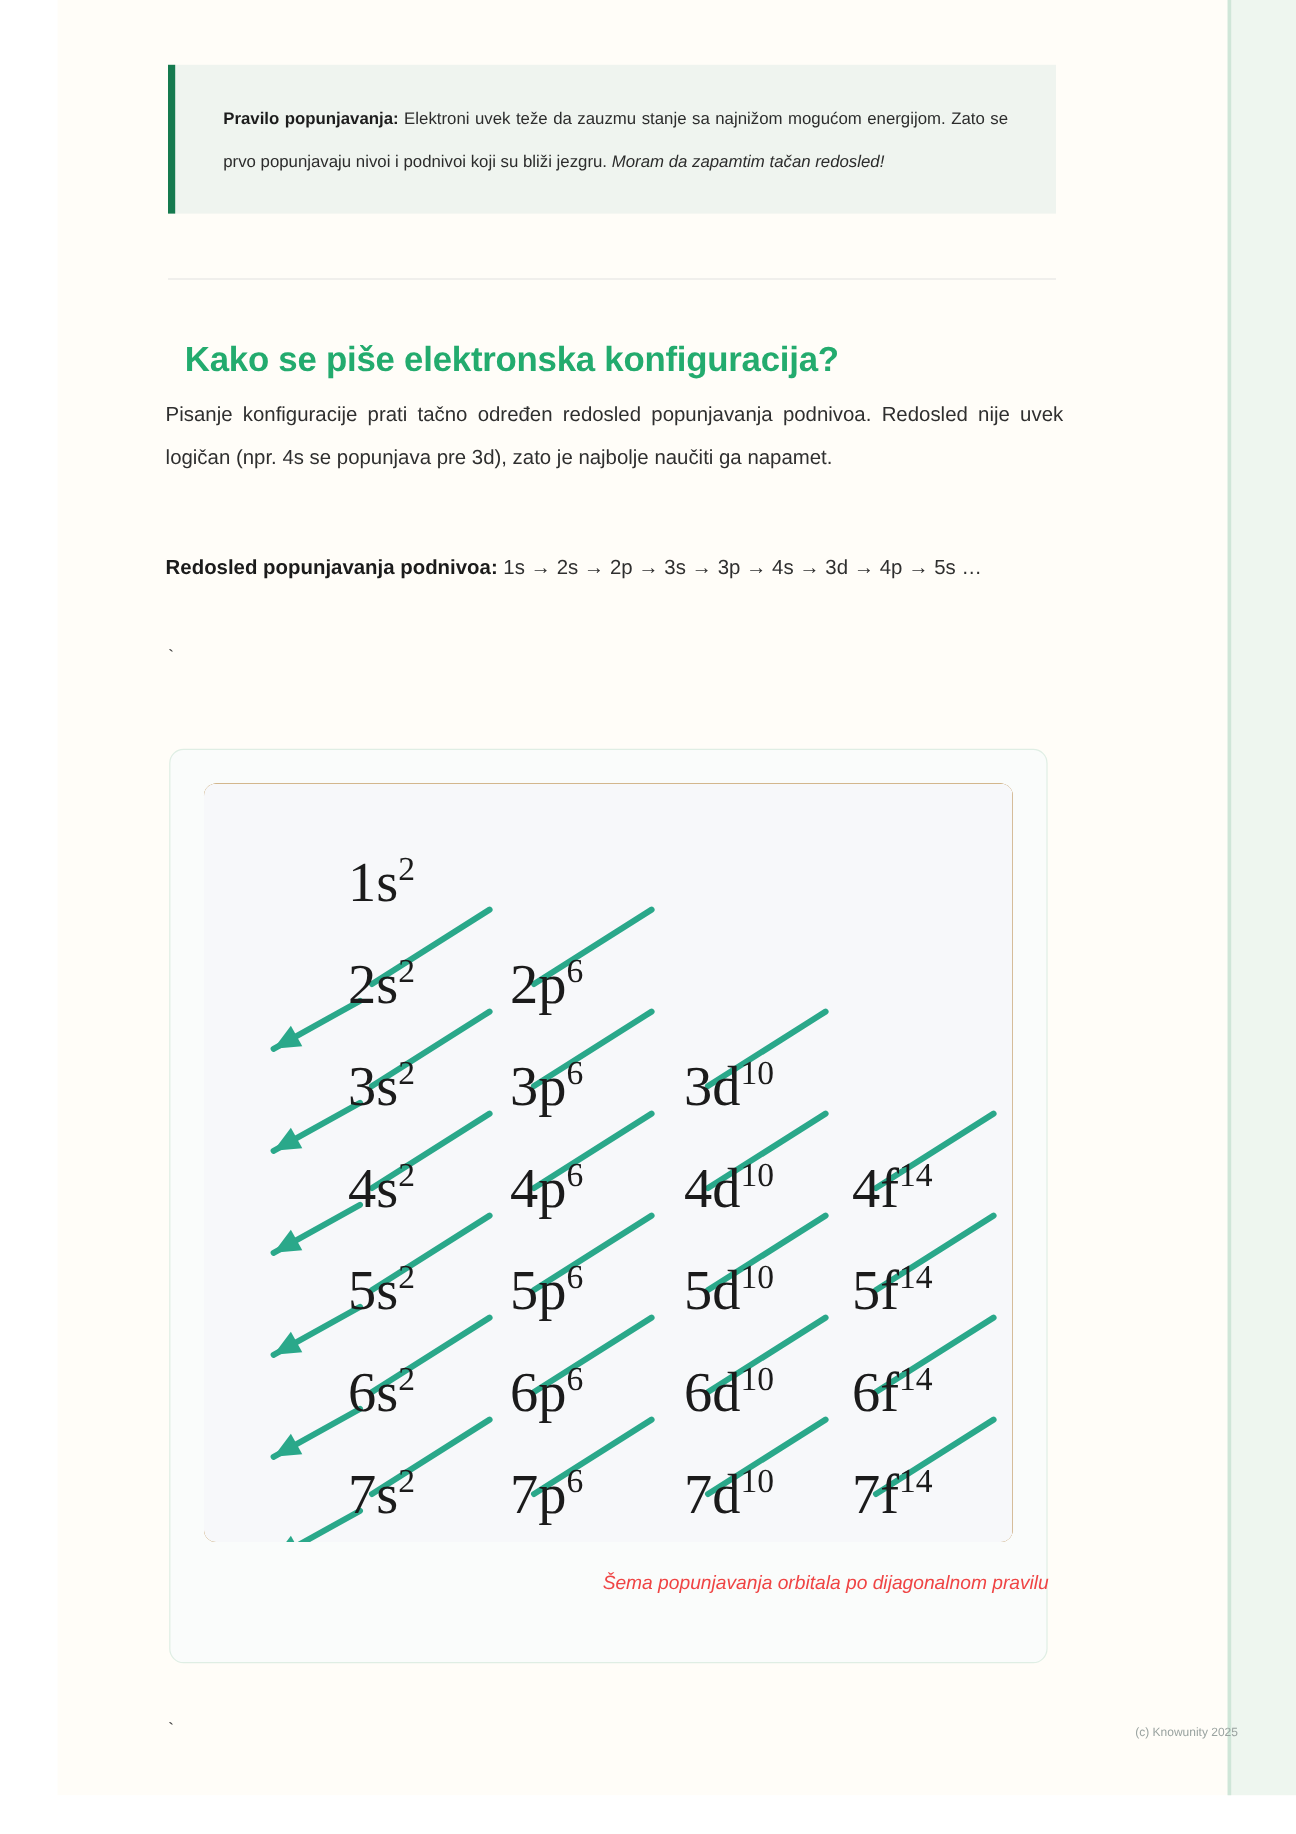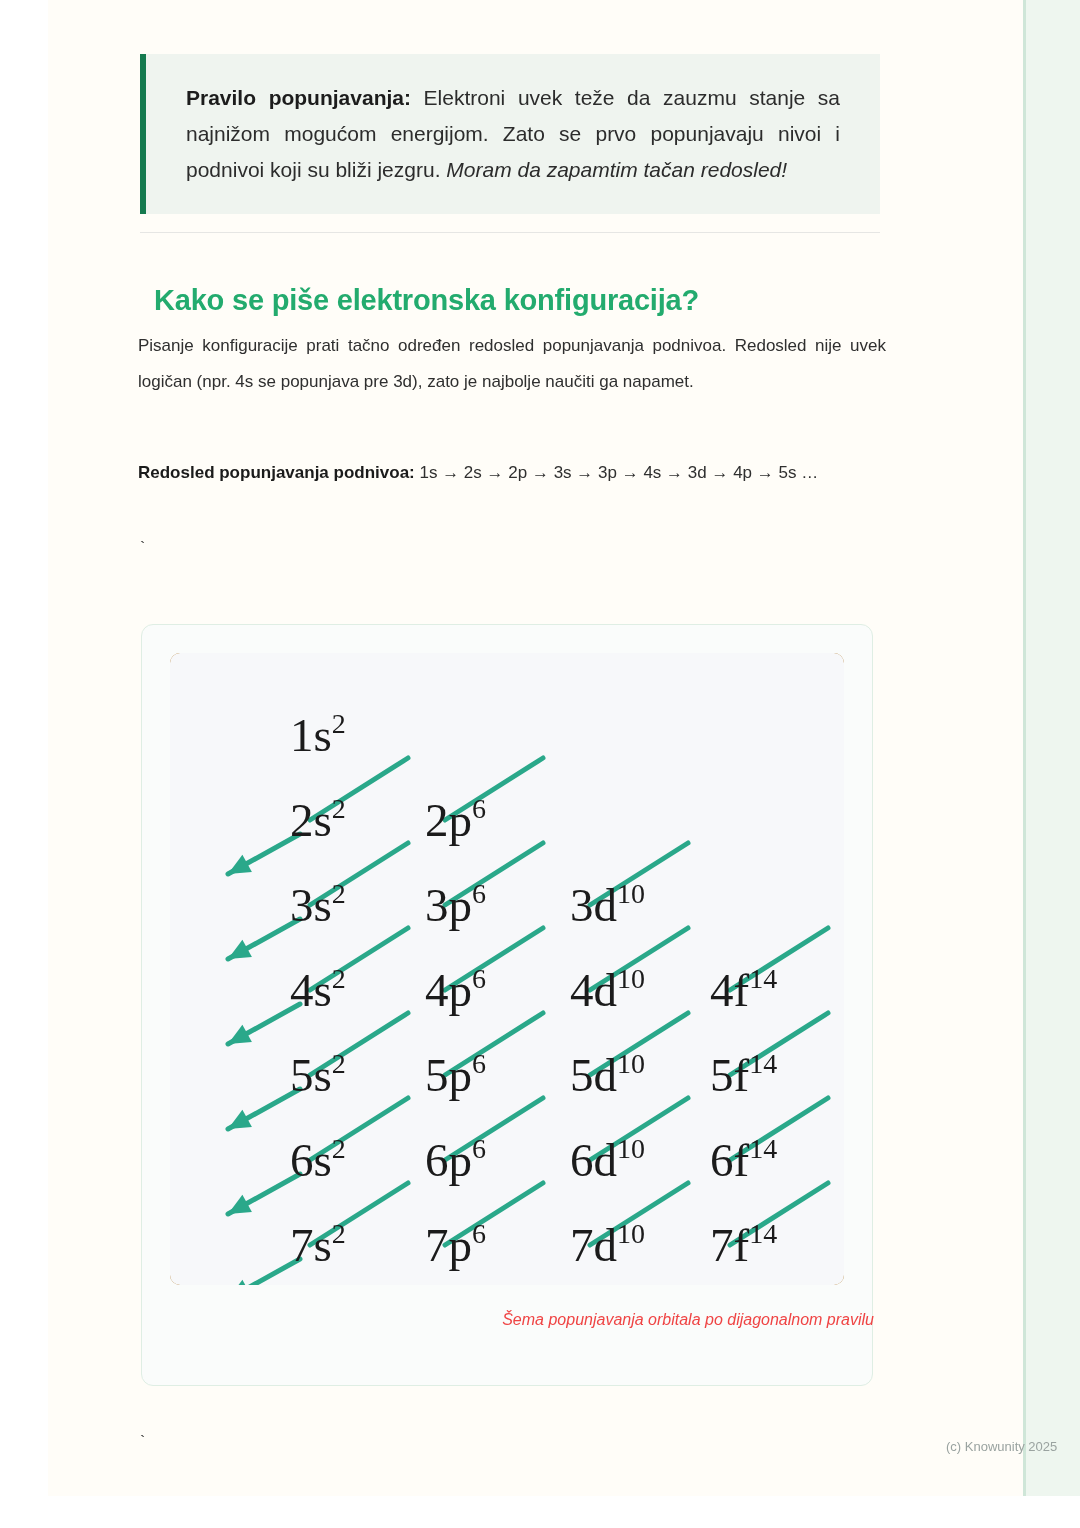--- a/index.html
+++ b/index.html
@@ -41,21 +41,21 @@
     left: 92px;
     top: 54px;
     width: 740px;
     box-sizing: border-box;
     background: #eff4ef;
     border-left: 6px solid #157a4f;
     padding: 26px 40px 26px 40px;
   }
   .callout p {
     margin: 0;
-    font-size: 21px;
+    font-size: 14px;
     line-height: 36px;
     color: #2c2c2c;
     text-align: justify;
     text-justify: inter-word;
   }
   .callout .lead { font-weight: bold; color: #1c1c1c; }
   .callout .emph { font-style: italic; }
 
   
   .divider {
@@ -138,21 +138,21 @@
     font-size: 16px;
     font-style: italic;
     color: #ef4444;
   }
 
   
   #footer-credit {
     position: absolute;
     left: 898px;
     top: 1439px;
-    font-size: 13px;
+    font-size: 10px;
     color: #9aa3a0;
     white-space: nowrap;
   }
 </style>
 </head>
 <body>
 
 <div id="page-sheet">
 
   <div id="right-strip"></div>

